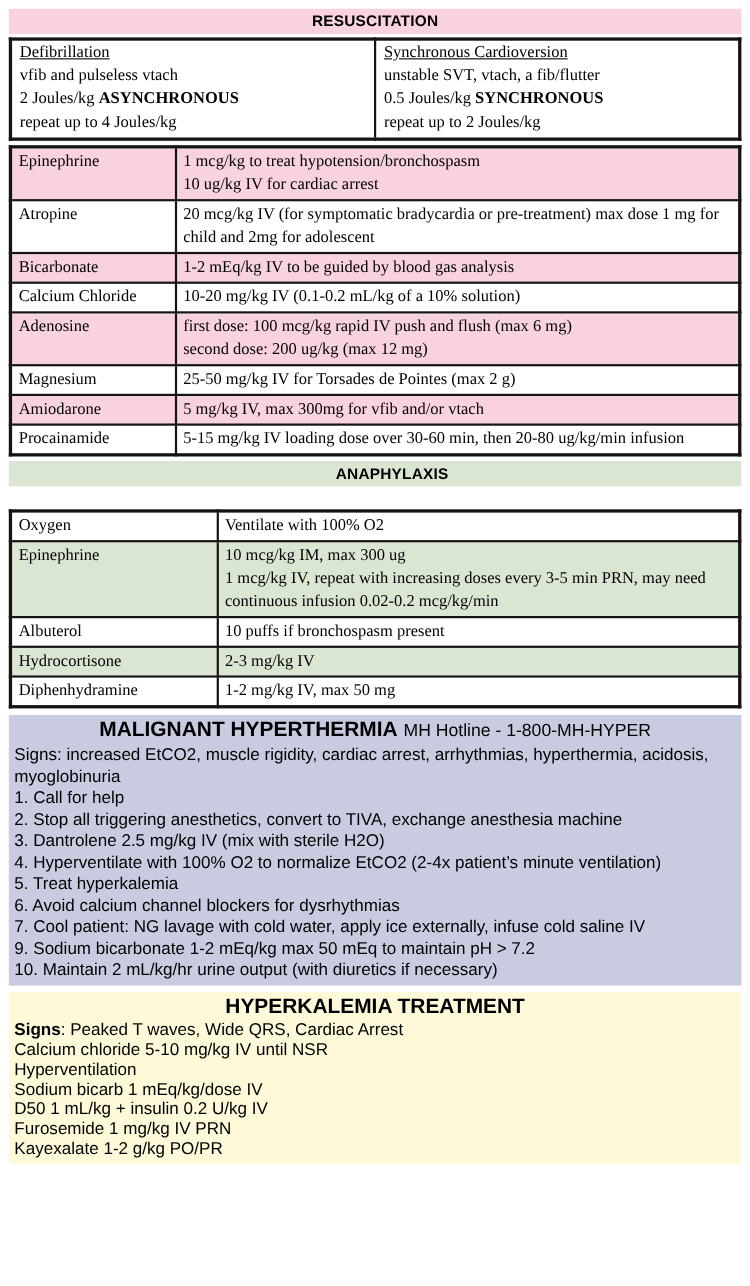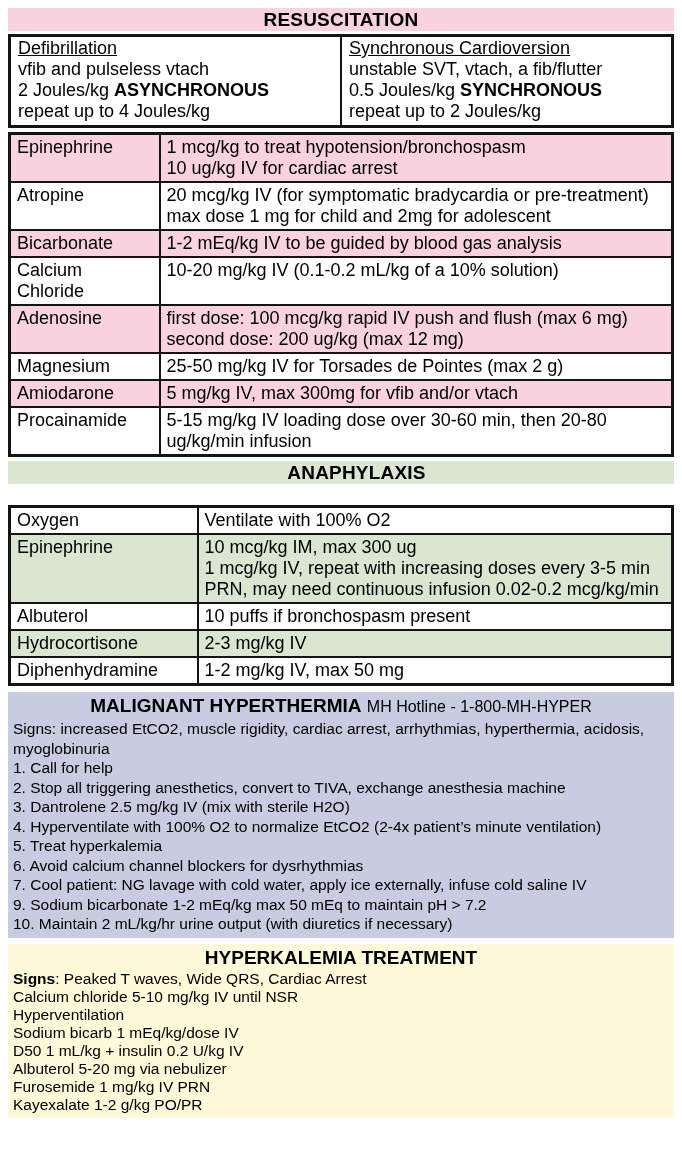--- a/index.html
+++ b/index.html
@@ -6,31 +6,32 @@
   html,body { background:#ffffff; }
   body {
     width:682px; height:1169px; overflow:hidden;
     padding:8px 8px 0 8px;
     font-family:"Liberation Sans", sans-serif;
     color:#000;
     -webkit-font-smoothing:antialiased;
   }
   .band {
     width:100%; text-align:center; font-weight:bold;
-    font-size:19px; line-height:23px; letter-spacing:.2px;
+    font-size:14px; line-height:23px; letter-spacing:.2px;
   }
   .band.pink   { background:#f8d2df; margin-bottom:3px; }
   .band.green  { background:#dbe6d2; margin-bottom:21px;padding-left:31px; }
   table { border-collapse:collapse; width:100%; table-layout:fixed; }
   table, td { border:2px solid #141414; }
   table { border-width:3px; }
   td {
-    font-size:18px; line-height:21px;
+    font-size:15px; line-height:21px;
     padding:2px 6px; vertical-align:top;
     overflow:hidden;
+    font-family:Liberation Serif, serif;
   }
   .defib { margin-bottom:4px; }
   .defib td { width:50%; padding:1px 7px 3px 7px; }
   .u { text-decoration:underline; }
   .drugs { margin-bottom:4px;padding-left:44px; }
   .drugs td.dose { white-space:pre-line; }
   .drugs.resus td.name  { width:150px; }
   .drugs.anaph td.name  { width:188px; }
   .drugs.resus tr:nth-child(odd)  td { background:#f8d2df; }
   .drugs.anaph tr:nth-child(even) td { background:#dbe6d2; }
@@ -148,18 +149,17 @@
     <div>10. Maintain 2 mL/kg/hr urine output (with diuretics if necessary)</div>
   </div>
 
   <div class="section yellow">
     <div class="sec-title">HYPERKALEMIA TREATMENT</div>
     <div><b>Signs</b><span>: Peaked T waves, Wide QRS, Cardiac Arrest</span></div>
     <div>Calcium chloride 5-10 mg/kg IV until NSR</div>
     <div>Hyperventilation</div>
     <div>Sodium bicarb 1 mEq/kg/dose IV</div>
     <div>D50 1 mL/kg + insulin 0.2 U/kg IV</div>
-    <div>Albuterol 5-20 mg via nebulizer</div>
     <div>Furosemide 1 mg/kg IV PRN</div>
     <div>Kayexalate 1-2 g/kg PO/PR</div>
   </div>
 
 </div>
 
 </body></html>

